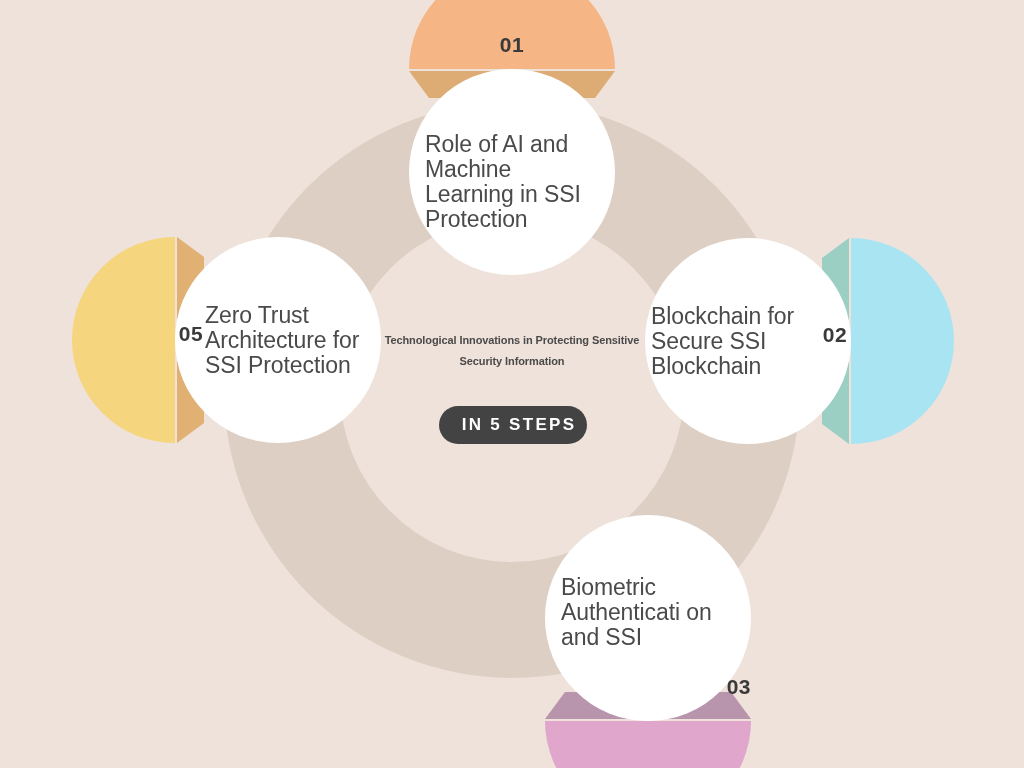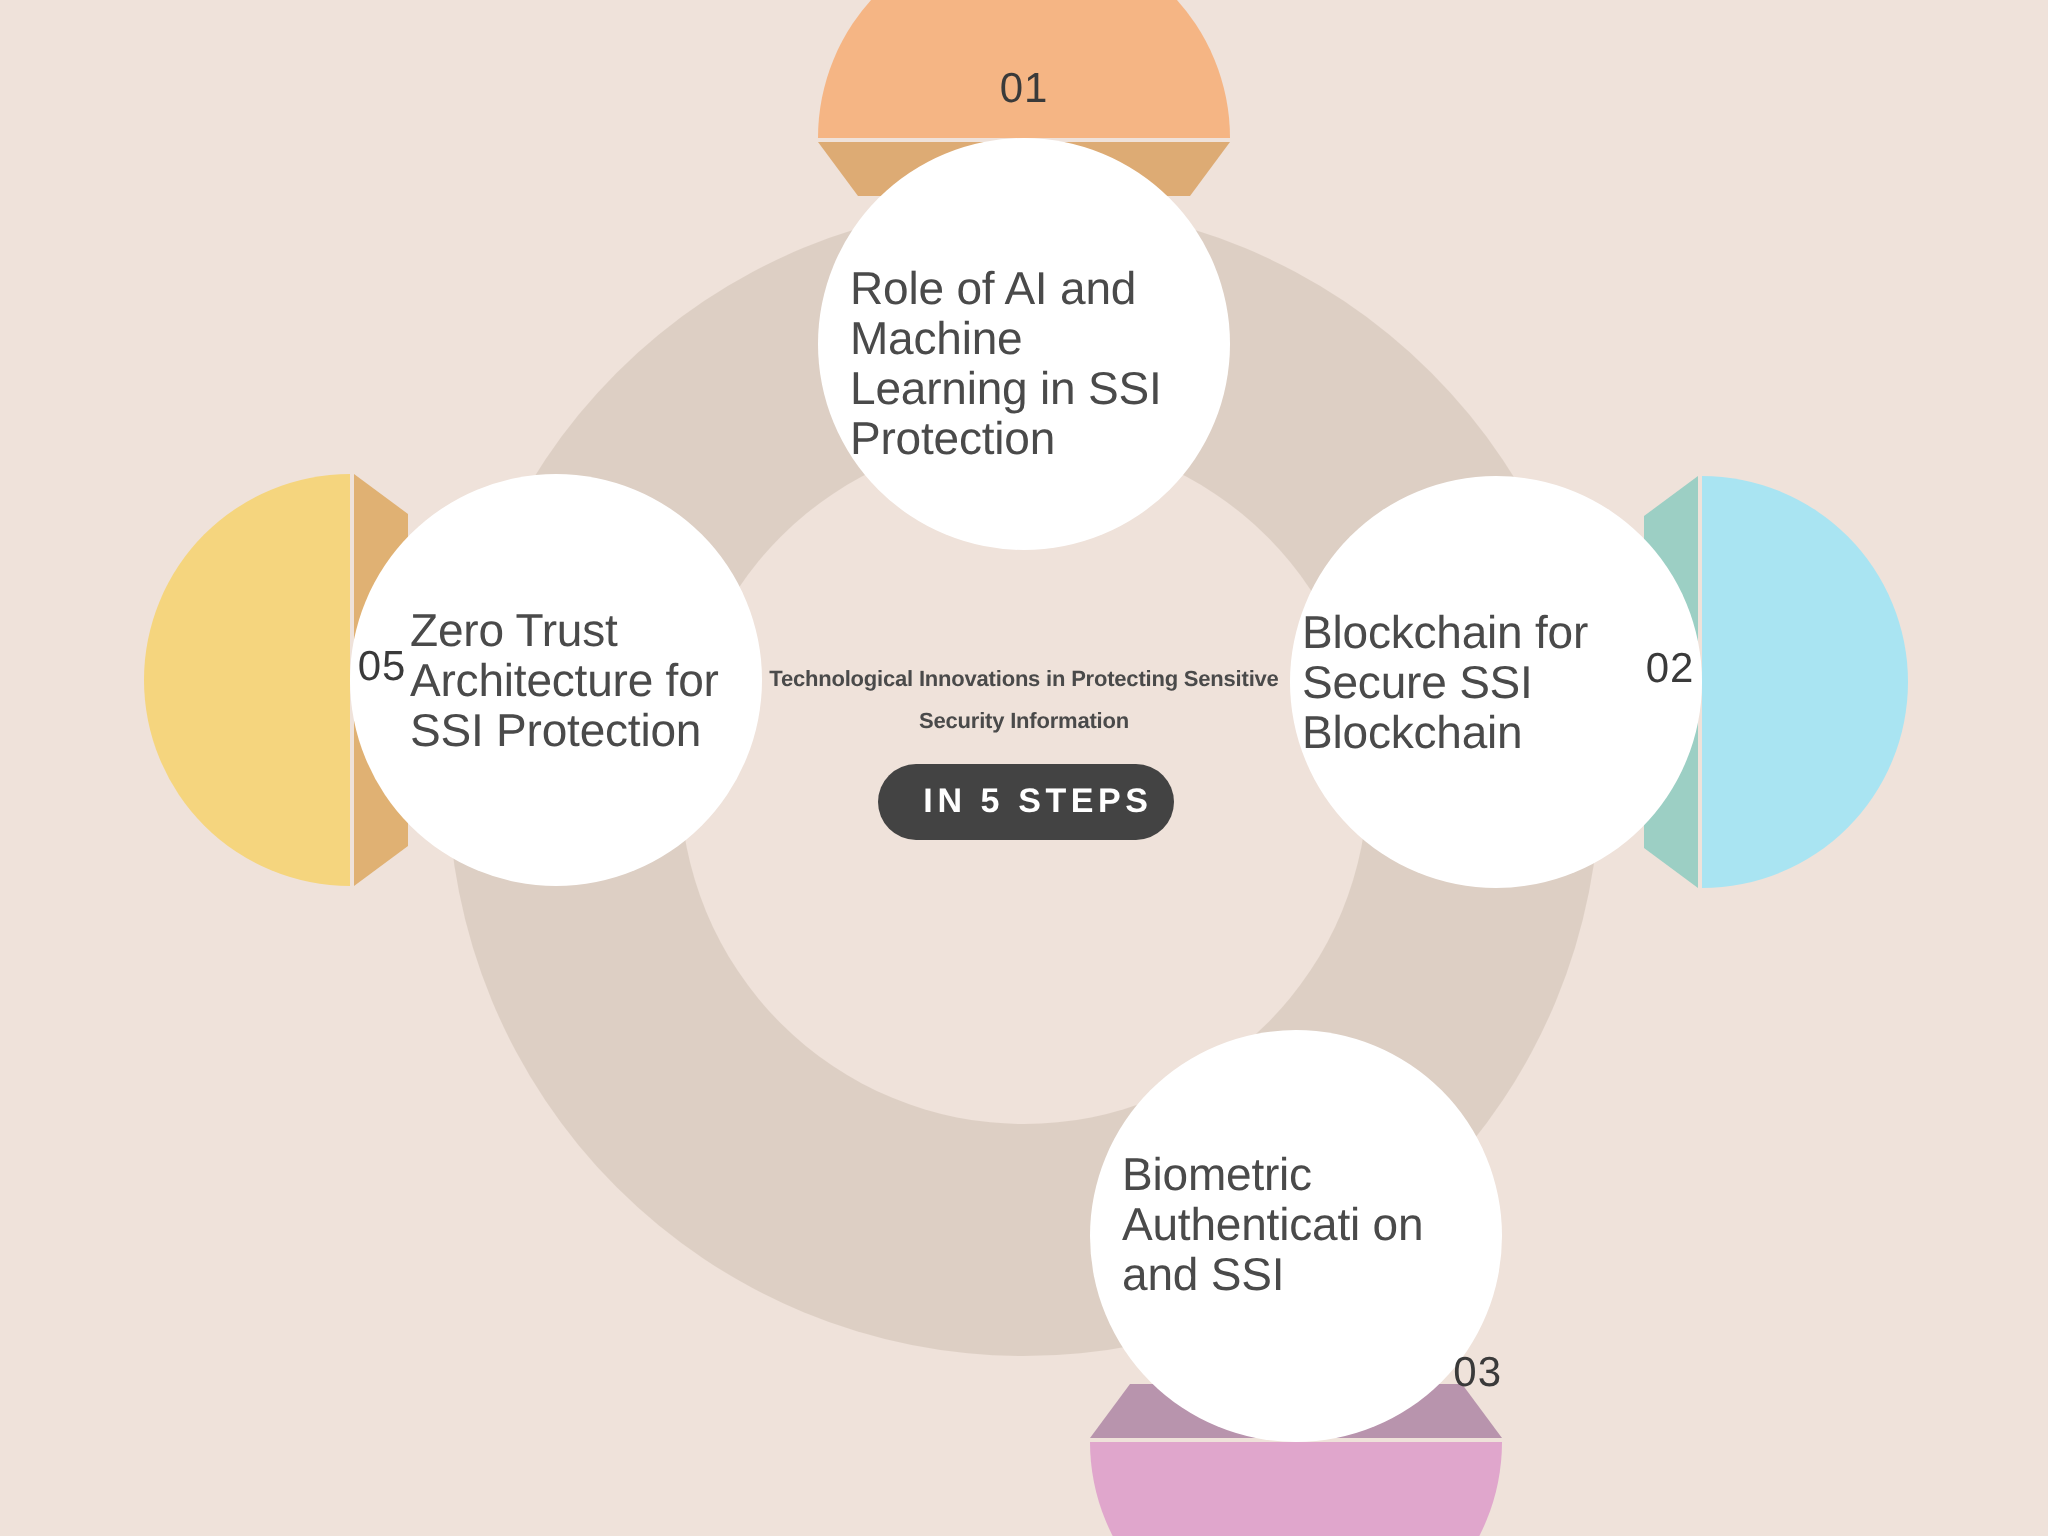--- a/index.html
+++ b/index.html
@@ -50,21 +50,21 @@
     justify-content: center;
     text-align: left;
     font-size: 23px;
     line-height: 25px;
     color: #4a4a4a;
     letter-spacing: -0.1px;
   }
   .badge-num {
     position: absolute;
     font-size: 21px;
-    font-weight: normal;
+    font-weight: bold;
     color: #3a3a3a;
     letter-spacing: 0.5px;
     text-align: center;
   }
   
   #node-1 { left: 409px; top: 69px; }
   #node-2 { left: 645px; top: 238px; }
   #node-3 { left: 545px; top: 515px; }
   #node-4 { left: 275px; top: 512px; }
   #node-5 { left: 175px; top: 237px; }
@@ -91,21 +91,21 @@
   }
   #center-title {
     font-size: 11px;
     line-height: 21px;
     font-weight: bold;
     color: #4a4a4a;
     letter-spacing: -0.1px;
   }
   #steps-pill-wrap {
     position: relative;
-    margin-top: 10px;
+    margin-top: 34px;
     height: 38px;
   }
   #steps-pill {
     position: absolute;
     left: 57px;
     top: 0;
     width: 148px;
     height: 38px;
     background: #434343;
     border-radius: 19px;

